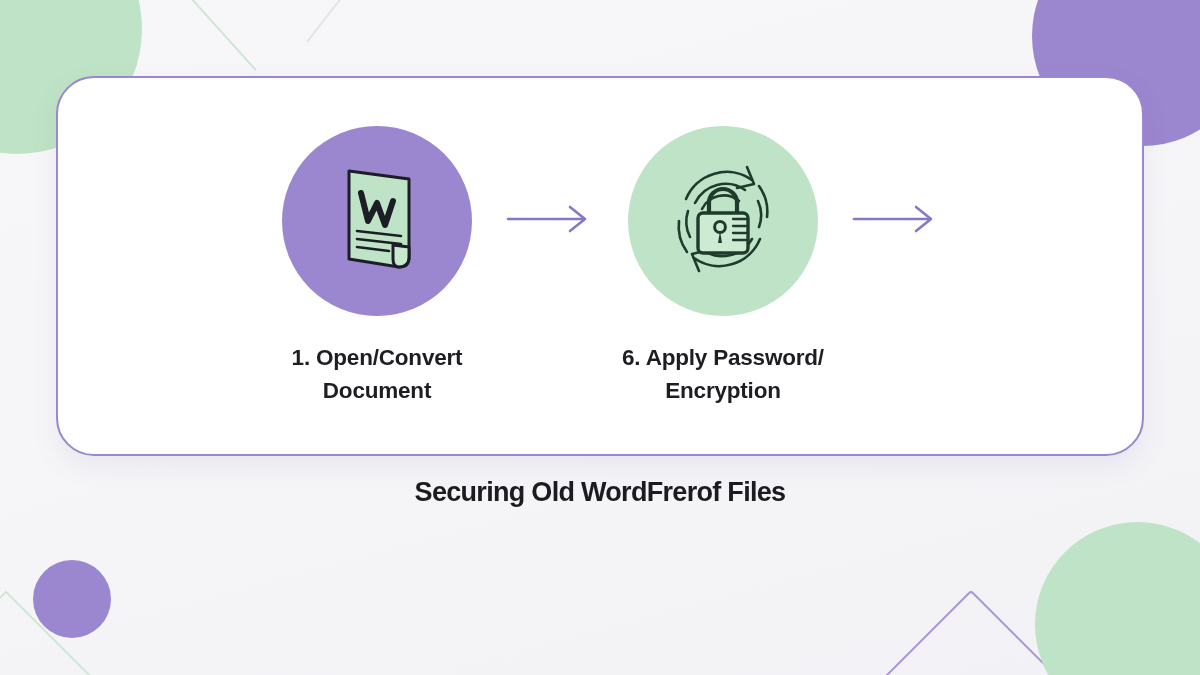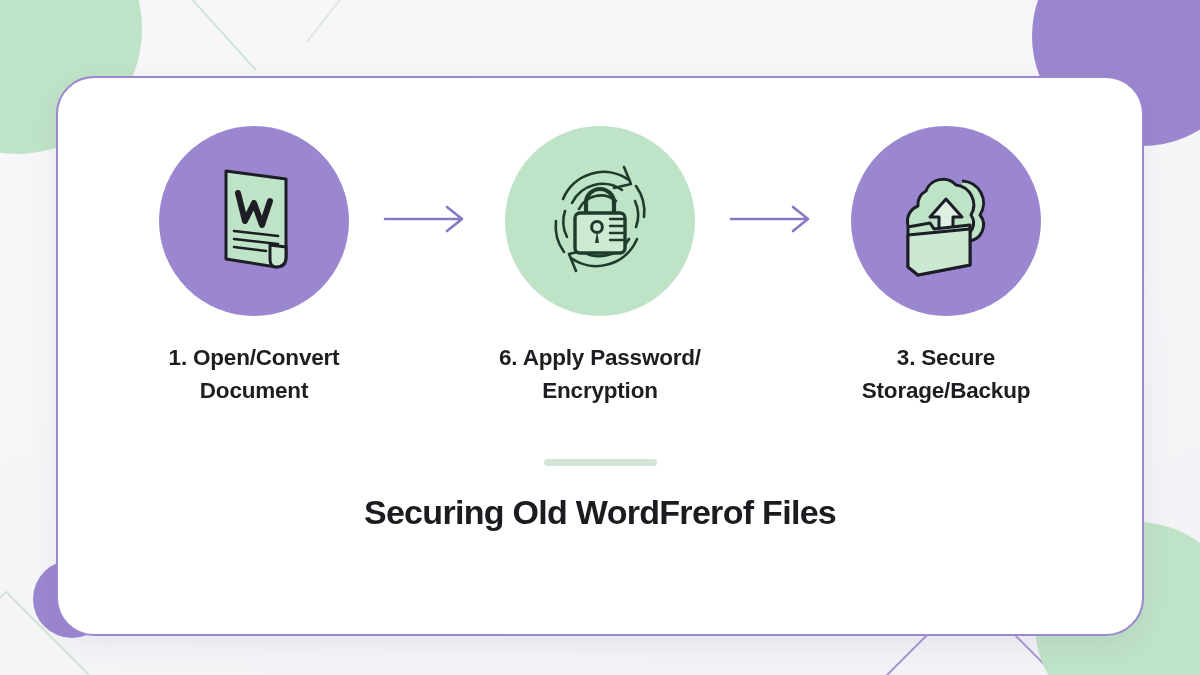--- a/index.html
+++ b/index.html
@@ -68,21 +68,21 @@
     left:-58px; bottom:-70px;
     width:128px; height:128px;
     border:2px solid #cfe6d4;
     transform:rotate(45deg);
   }
 
   
   #card {
     position:absolute;
     left:56px; top:76px;
-    width:1088px; height:560px;
+    width:1088px; height:380px;
     background:#ffffff;
     border:2px solid #9b86d0;
     border-radius:38px;
     box-shadow:0 10px 26px rgba(120,110,160,.10);
     display:flex;
     flex-direction:column;
     align-items:center;
   }
 
   
@@ -134,22 +134,22 @@
 
   
   #divider {
     width:113px; height:7px;
     border-radius:4px;
     background:#d3e5d7;
     margin-top:52px;
   }
 
   #title {
-    margin-top:27px;
-    font-size:34px;
+    margin-top:18px;
+    font-size:27px;
     font-weight:bold;
     color:#1b1b20;
     letter-spacing:-.7px;
     text-align:center;
   }
 </style>
 </head>
 <body>
 
 <div id="stage">
@@ -228,34 +228,20 @@
 
       <div class="arrow">
         <span>
           <svg width="92" height="34" viewBox="0 0 92 34">
             <line x1="4" y1="17" x2="80" y2="17" stroke="#8878c4" stroke-width="2.6" stroke-linecap="round"></line>
             <polyline points="66,5 81,17 66,29" fill="none" stroke="#8878c4" stroke-width="2.6" stroke-linecap="round" stroke-linejoin="round"></polyline>
           </svg>
         </span>
       </div>
 
-      <div class="step">
-        <div class="step-icon bg-purple">
-          <span>
-            <svg width="128" height="128" viewBox="0 0 128 128">
-              <path d="M80 26 a22 22 0 0 1 18 34 a16 16 0 0 1 -12 26 l-14 0" fill="#bfe3c6" stroke="#1d1d26" stroke-width="3" stroke-linejoin="round"></path>
-              <path d="M44 36 a18 18 0 0 1 30 -6 a20 20 0 0 1 15 30 a14 14 0 0 1 -11 22 l-38 0 a16 16 0 0 1 -4 -31 a15 15 0 0 1 8 -15 z" fill="#bfe3c6" stroke="#1d1d26" stroke-width="3" stroke-linejoin="round"></path>
-              <path d="M64 44 L80 62 L71 62 L71 82 L57 82 L57 62 L48 62 Z" fill="#ddf0e1" stroke="#1d1d26" stroke-width="3" stroke-linejoin="round"></path>
-              <path d="M26 72 L48 68 L52 74 L88 70 L88 110 L36 120 L26 112 Z" fill="#bfe3c6" stroke="#1d1d26" stroke-width="3" stroke-linejoin="round"></path>
-              <path d="M26 80 L88 74 L88 110 L36 120 L26 112 Z" fill="#cbe9d2" stroke="#1d1d26" stroke-width="3" stroke-linejoin="round"></path>
-            </svg>
-          </span>
-        </div>
-        <div class="step-label">3. Secure Storage/Backup</div>
-      </div>
 
     </div>
 
     <div id="divider"></div>
 
     <div id="title">Securing Old WordFrerof Files</div>
 
   </div>
 </div>
 

